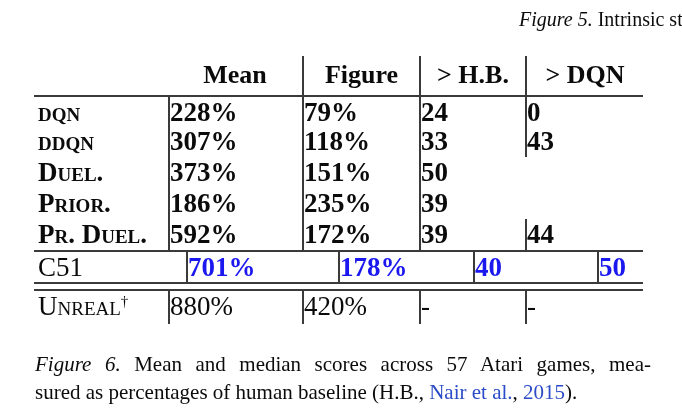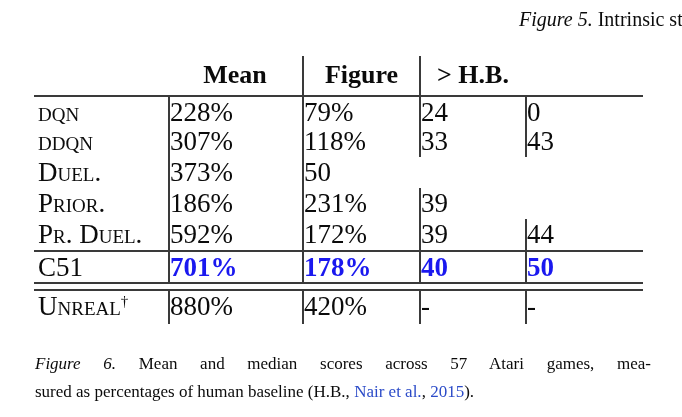--- a/index.html
+++ b/index.html
@@ -15,22 +15,22 @@
   }
   .ital{font-style:italic;}
   
   .tablewrap{position:absolute;left:34px;top:56px;width:609px;}
   .trow{
     display:grid;
     grid-template-columns:134px 134px 117px 106px 118px;
     box-sizing:border-box;
   }
   .trow.hdr-row{height:39px;}
-  .trow.body-row{height:31px;}
-  .trow.hl-row{height:32px;}
+  .trow.body-row{height:31px;font-weight:bold;}
+  .trow.hl-row{height:32px;gap:18px;}
   .trow.foot-row{height:33px;}
   .bt{border-top:2px solid var(--rule-color,#3a3a3a);}
   .c{
     box-sizing:border-box;
     font-size:27px;
     overflow:hidden;white-space:nowrap;
   }
   .hdr-row .c{line-height:37px;}
   .body-row .c,.hl-row .c{line-height:30px;}
   .foot-row .c{line-height:31px;}
@@ -41,40 +41,41 @@
   .hl-row .val{color:var(--highlight-blue,#1a18ef);font-weight:bold;}
   .dbl-rule{
     box-sizing:border-box;height:9px;width:100%;
     border-top:2px solid var(--rule-color,#3a3a3a);
     border-bottom:2px solid var(--rule-color,#3a3a3a);
   }
   sup.dag{font-size:15px;vertical-align:9px;line-height:0;}
   
   .caption{
     position:absolute;left:35px;top:350px;width:616px;
-    font-size:17px;line-height:28px;
+    font-size:21px;line-height:28px;
   }
   .cap-line1{text-align:justify;text-align-last:justify;}
   .cap-line2{white-space:nowrap;}
   .link{color:var(--link-blue,#2b4bc8);text-decoration:none;cursor:pointer;}
 </style>
 </head>
 <body>
 
 <div class="fig5">
   <span class="ital">Figure 5.</span><span> Intrinsic st</span>
 </div>
 
 <div class="tablewrap">
 
   <div class="trow hdr-row">
     <div class="c hdr"></div>
     <div class="c hdr">Mean</div>
     <div class="c hdr vsep">Figure</div>
     <div class="c hdr vsep">&gt; H.B.</div>
+    <div class="c hdr vsep">&gt; DQN</div>
   </div>
 
   <div class="trow body-row bt">
     <div class="c lbl">dqn</div>
     <div class="c val vsep">228%</div>
     <div class="c val vsep">79%</div>
     <div class="c val vsep">24</div>
     <div class="c val vsep">0</div>
   </div>
 
@@ -82,27 +83,28 @@
     <div class="c lbl">ddqn</div>
     <div class="c val vsep">307%</div>
     <div class="c val vsep">118%</div>
     <div class="c val vsep">33</div>
     <div class="c val vsep">43</div>
   </div>
 
   <div class="trow body-row">
     <div class="c lbl">Duel.</div>
     <div class="c val vsep">373%</div>
+    <div class="c val vsep">151%</div>
     <div class="c val vsep">50</div>
   </div>
 
   <div class="trow body-row">
     <div class="c lbl">Prior.</div>
     <div class="c val vsep">186%</div>
-    <div class="c val vsep">231%</div>
+    <div class="c val vsep">235%</div>
     <div class="c val vsep">39</div>
   </div>
 
   <div class="trow body-row">
     <div class="c lbl">Pr. Duel.</div>
     <div class="c val vsep">592%</div>
     <div class="c val vsep">172%</div>
     <div class="c val vsep">39</div>
     <div class="c val vsep">44</div>
   </div>

